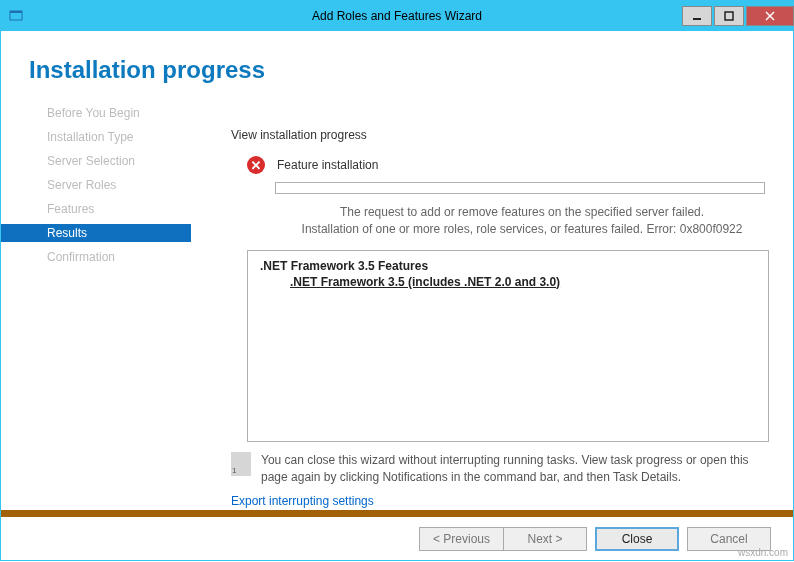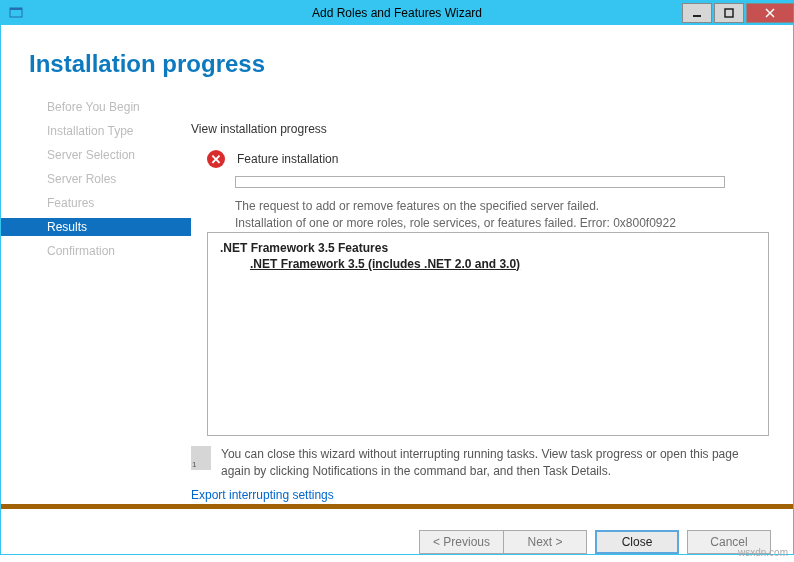--- a/index.html
+++ b/index.html
@@ -1,57 +1,57 @@
 <!DOCTYPE html>
 <html><head>
   <meta charset="utf-8">
   <style>
     * { box-sizing: border-box; margin: 0; padding: 0; font-family: 'Segoe UI', Tahoma, sans-serif; }
     body { background: #fff; width: 794px; height: 562px; overflow: hidden; }
     
-    .titlebar { height: 25px; background: #36c4f0; display: flex; align-items: center; position: relative; }
+    .titlebar { height: 31px; background: #36c4f0; display: flex; align-items: center; position: relative; }
     .titlebar-icon { width: 16px; height: 16px; margin-left: 8px; display: flex; align-items: center; justify-content: center; }
     .titlebar-title { position: absolute; left: 50%; transform: translateX(-50%); font-size: 12px; color: #000; }
     .titlebar-buttons { margin-left: auto; display: flex; }
     .titlebar-btn { width: 30px; height: 20px; background: #d6d6d6; border: 1px solid #888; margin-right: 2px; display: flex; align-items: center; justify-content: center; font-size: 12px; font-family: sans-serif; }
     .titlebar-btn.close { background: #c75050; color: #fff; margin-right: 0; width: 48px; }
     
     .window-body { height: 530px; border: 1px solid #36c4f0; border-top: none; background: #fff; display: flex; flex-direction: column; }
     
     .header-area { padding: 25px 0 20px 28px; }
     .page-title { font-size: 24px; font-weight: 700; color: #0d7abf; }
     
-    .content-row { flex: 1; display: flex; min-height: 0; }
+    .content-row { flex: 1; display: flex; min-height: 0; gap: 40px; }
     
     .sidebar { width: 190px; padding-left: 26px; }
     .sidebar-item { height: 18px; padding: 2px 0 2px 20px; font-size: 12px; color: #bcbcbc; cursor: default; line-height: 14px; margin-bottom: 6px; }
     .sidebar-item.selected { background: #1070c0; color: #fff; margin-left: -26px; padding-left: 46px; }
     
     .main { flex: 1; padding: 0 24px 0 0; display: flex; flex-direction: column; }
     .instr { font-size: 12px; color: #333; margin-bottom: 14px; margin-top: 24px; }
     
     .status-row { display: flex; align-items: center; margin-bottom: 8px; margin-left: 16px; }
     .error-icon { width: 18px; height: 18px; border-radius: 50%; background: #d92c2c; display: flex; align-items: center; justify-content: center; color: #fff; font-weight: bold; font-size: 13px; margin-right: 12px; font-family: sans-serif; }
     .status-text { font-size: 12px; color: #333; }
     
     .progress-bar { height: 12px; border: 1px solid #b0b0b0; background: #fff; margin: 0 0 10px 44px; width: 490px; }
     
-    .msg-block { margin-left: 44px; font-size: 12px; color: #666; line-height: 1.4; margin-bottom: 0; }
+    .msg-block { margin-left: 44px; font-size: 12px; color: #666; line-height: 1.4; margin-bottom: 12px; text-align: center; }
     
     .feature-box { border: 1px solid #b0b0b0; margin-left: 16px; flex: 1; padding: 8px 12px; font-size: 12px; color: #222; min-height: 150px; }
     .feature-parent { font-weight: 600; margin-bottom: 2px; }
     .feature-child { font-weight: 600; padding-left: 30px; text-decoration: underline; }
     
     .note-row { display: flex; align-items: flex-start; margin-top: 10px; margin-bottom: 8px; }
     .note-icon { width: 20px; height: 24px; background: #d6d6d6; margin-right: 10px; flex-shrink: 0; display:flex; align-items:flex-end; justify-content:flex-start; font-size:8px; color:#555; padding:1px;}
     .note-text { font-size: 12px; color: #555; line-height: 1.4; }
     
     .export-link { font-size: 12px; color: #0066cc; cursor: pointer; margin-bottom: 2px; display: inline-block; }
     
-    .button-bar { height: 50px; border-top: 5px solid #a16207; display: flex; align-items: flex-end; justify-content: flex-end; padding-right: 22px; gap: 8px; }
+    .button-bar { height: 50px; border-top: 7px solid #a16207; display: flex; align-items: center; justify-content: flex-end; padding-right: 22px; gap: 8px; }
     .btn { width: 84px; height: 24px; font-size: 12px; border: 1px solid #aaa; background: #efefef; color: #777; cursor: default; }
     .btn.enabled { color: #222; background: #eaeaea; cursor: pointer; }
     .btn.enabled.primary { border: 2px solid #5ca8dd; }
     .btn-group { display: flex; }
     .btn-group .btn:first-child { border-right: none; }
     
     .watermark { position: absolute; bottom: 4px; right: 6px; font-size: 10px; color: #aaa; }
   </style>
 </head>
 <body>

